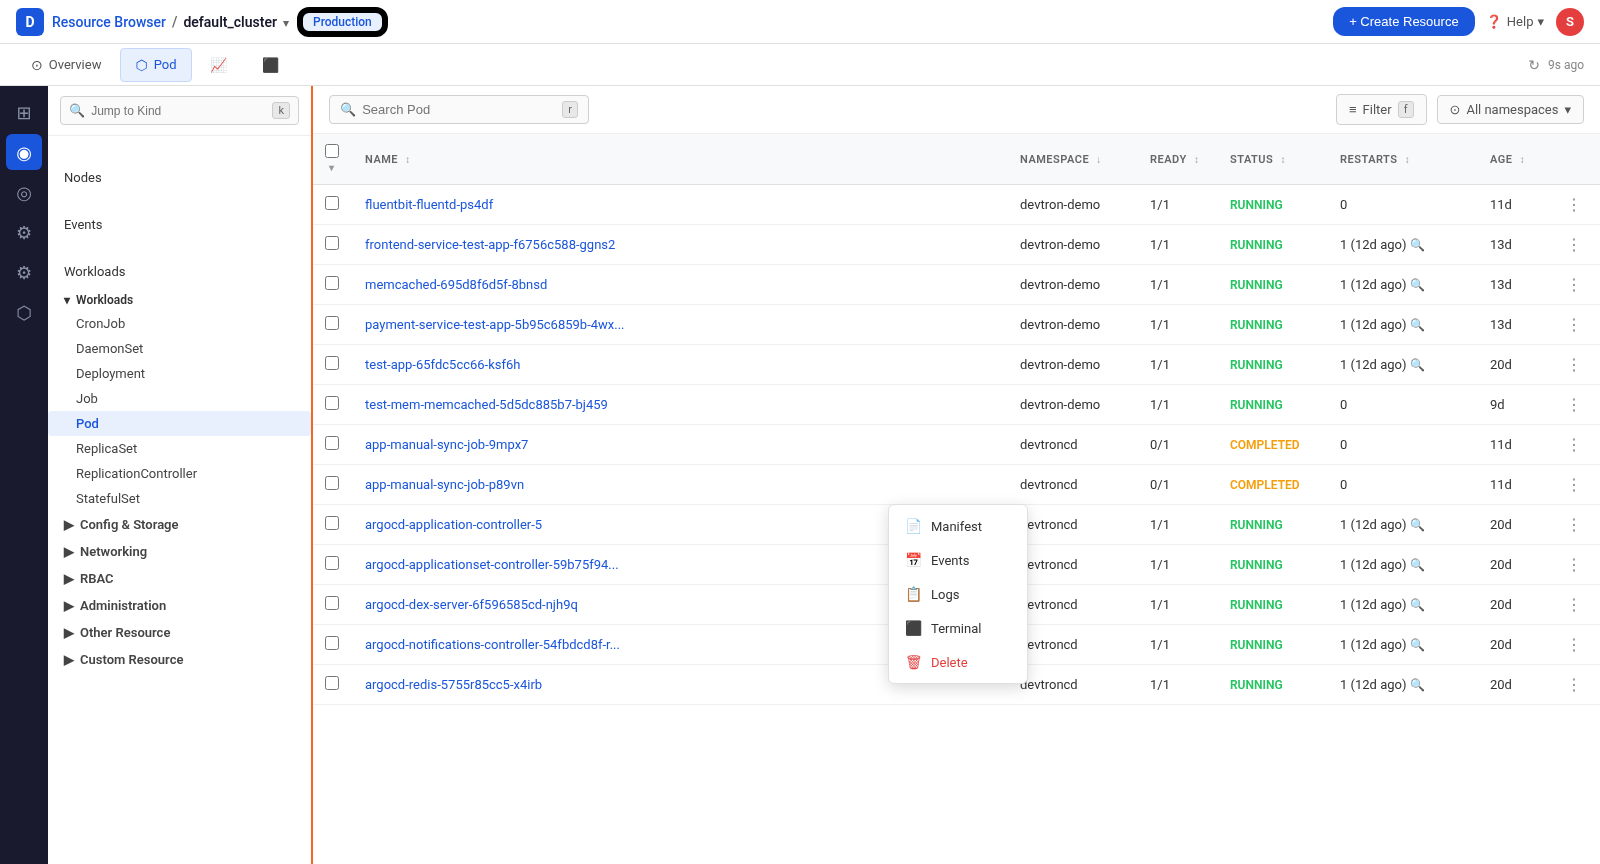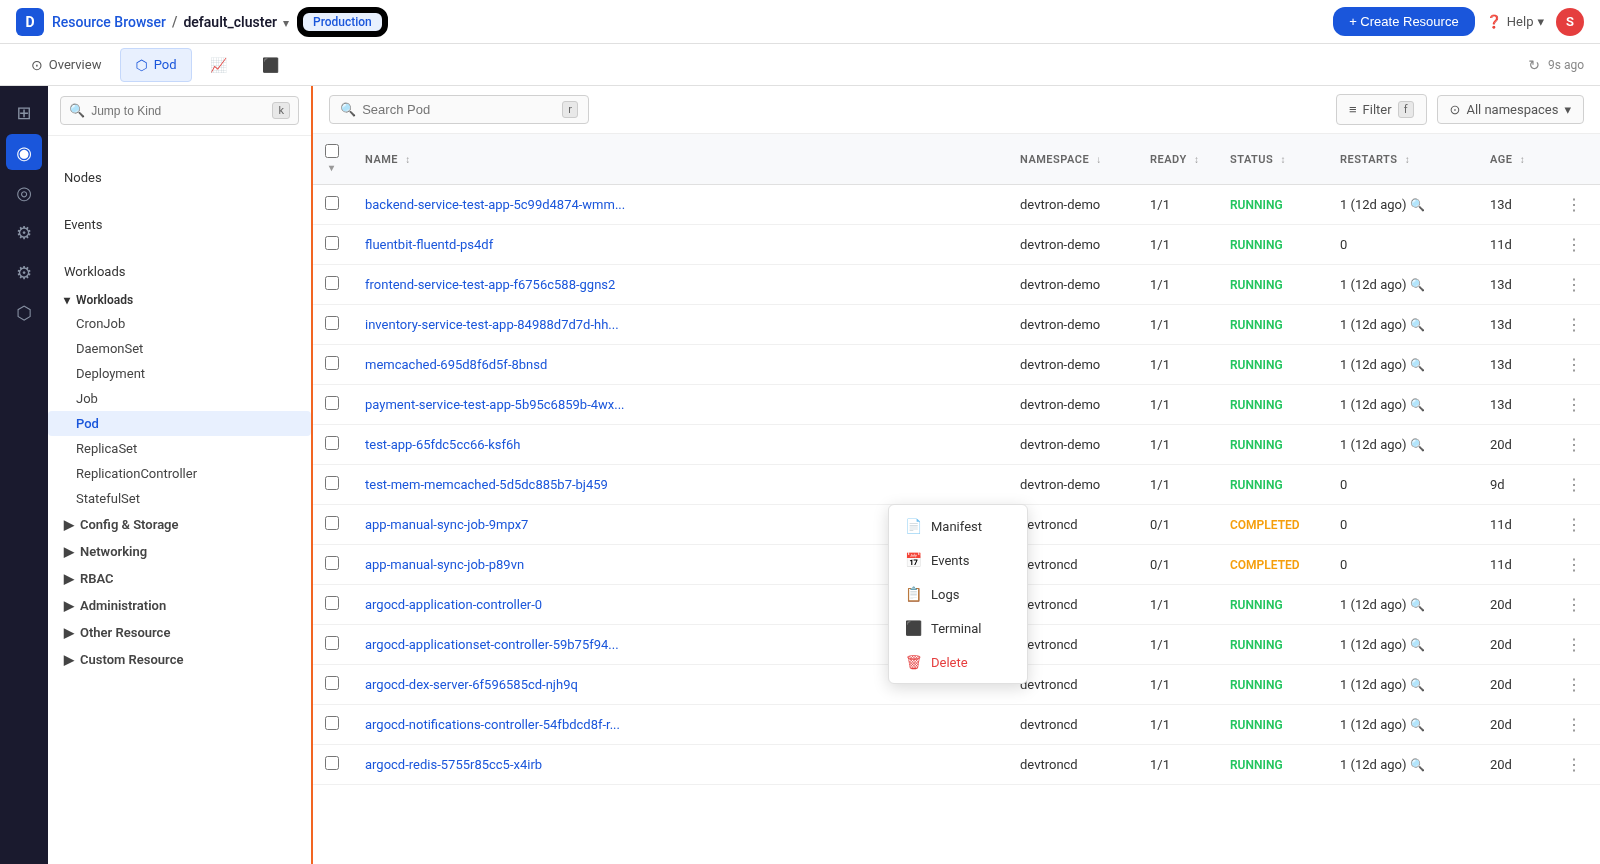--- a/index.html
+++ b/index.html
@@ -292,226 +292,186 @@
             <th class="col-name">NAME <span class="sort-icon">↕</span></th>
             <th class="col-ns">NAMESPACE <span class="sort-icon">↓</span></th>
             <th class="col-ready">READY <span class="sort-icon">↕</span></th>
             <th class="col-status">STATUS <span class="sort-icon">↕</span></th>
             <th class="col-restarts">RESTARTS <span class="sort-icon">↕</span></th>
             <th class="col-age">AGE <span class="sort-icon">↕</span></th>
             <th class="col-menu"></th>
           </tr>
         </thead>
         <tbody id="pod-tbody">
-        <tr>
-      <td class="col-checkbox">
-        <input type="checkbox" style="">
-      </td>
-      <td class="col-name">
-        <a class="pod-link">backend-service-test-app-5c99d4874-wmm...</a>
+            <tr>
+      <td class="col-checkbox">
+        <input type="checkbox" style="">
+      </td>
+      <td class="col-name">
+        <a class="pod-link">fluentbit-fluentd-ps4df</a>
       </td>
       <td class="col-ns">devtron-demo</td>
       <td class="col-ready">1/1</td>
       <td class="col-status">
         <span class="status-running">RUNNING</span>
       </td>
       <td class="col-restarts">
+        0
+      </td>
+      <td class="col-age">11d</td>
+      <td class="col-menu">
+        <span class="menu-dots">⋮</span>
+      </td>
+    </tr>
+            <tr>
+      <td class="col-checkbox">
+        <input type="checkbox" style="">
+      </td>
+      <td class="col-name">
+        <a class="pod-link">frontend-service-test-app-f6756c588-ggns2</a>
+      </td>
+      <td class="col-ns">devtron-demo</td>
+      <td class="col-ready">1/1</td>
+      <td class="col-status">
+        <span class="status-running">RUNNING</span>
+      </td>
+      <td class="col-restarts">
         1 (12d ago)<span class="restart-search">🔍</span>
       </td>
       <td class="col-age">13d</td>
       <td class="col-menu">
         <span class="menu-dots">⋮</span>
       </td>
     </tr>
             <tr>
       <td class="col-checkbox">
         <input type="checkbox" style="">
       </td>
       <td class="col-name">
-        <a class="pod-link">fluentbit-fluentd-ps4df</a>
+        <a class="pod-link">memcached-695d8f6d5f-8bnsd</a>
       </td>
       <td class="col-ns">devtron-demo</td>
       <td class="col-ready">1/1</td>
       <td class="col-status">
         <span class="status-running">RUNNING</span>
       </td>
       <td class="col-restarts">
+        1 (12d ago)<span class="restart-search">🔍</span>
+      </td>
+      <td class="col-age">13d</td>
+      <td class="col-menu">
+        <span class="menu-dots">⋮</span>
+      </td>
+    </tr>
+            <tr>
+      <td class="col-checkbox">
+        <input type="checkbox" style="">
+      </td>
+      <td class="col-name">
+        <a class="pod-link">payment-service-test-app-5b95c6859b-4wx...</a>
+      </td>
+      <td class="col-ns">devtron-demo</td>
+      <td class="col-ready">1/1</td>
+      <td class="col-status">
+        <span class="status-running">RUNNING</span>
+      </td>
+      <td class="col-restarts">
+        1 (12d ago)<span class="restart-search">🔍</span>
+      </td>
+      <td class="col-age">13d</td>
+      <td class="col-menu">
+        <span class="menu-dots">⋮</span>
+      </td>
+    </tr>
+            <tr>
+      <td class="col-checkbox">
+        <input type="checkbox" style="">
+      </td>
+      <td class="col-name">
+        <a class="pod-link">test-app-65fdc5cc66-ksf6h</a>
+      </td>
+      <td class="col-ns">devtron-demo</td>
+      <td class="col-ready">1/1</td>
+      <td class="col-status">
+        <span class="status-running">RUNNING</span>
+      </td>
+      <td class="col-restarts">
+        1 (12d ago)<span class="restart-search">🔍</span>
+      </td>
+      <td class="col-age">20d</td>
+      <td class="col-menu">
+        <span class="menu-dots">⋮</span>
+      </td>
+    </tr>
+            <tr>
+      <td class="col-checkbox">
+        <input type="checkbox" style="">
+      </td>
+      <td class="col-name">
+        <a class="pod-link">test-mem-memcached-5d5dc885b7-bj459</a>
+      </td>
+      <td class="col-ns">devtron-demo</td>
+      <td class="col-ready">1/1</td>
+      <td class="col-status">
+        <span class="status-running">RUNNING</span>
+      </td>
+      <td class="col-restarts">
         0
       </td>
+      <td class="col-age">9d</td>
+      <td class="col-menu">
+        <span class="menu-dots">⋮</span>
+      </td>
+    </tr>
+            <tr>
+      <td class="col-checkbox">
+        <input type="checkbox" style="">
+      </td>
+      <td class="col-name">
+        <a class="pod-link">app-manual-sync-job-9mpx7</a>
+      </td>
+      <td class="col-ns">devtroncd</td>
+      <td class="col-ready">0/1</td>
+      <td class="col-status">
+        <span class="status-completed">COMPLETED</span>
+      </td>
+      <td class="col-restarts">
+        0
+      </td>
       <td class="col-age">11d</td>
       <td class="col-menu">
         <span class="menu-dots">⋮</span>
       </td>
     </tr>
             <tr>
       <td class="col-checkbox">
         <input type="checkbox" style="">
       </td>
       <td class="col-name">
-        <a class="pod-link">frontend-service-test-app-f6756c588-ggns2</a>
-      </td>
-      <td class="col-ns">devtron-demo</td>
-      <td class="col-ready">1/1</td>
-      <td class="col-status">
-        <span class="status-running">RUNNING</span>
-      </td>
-      <td class="col-restarts">
-        1 (12d ago)<span class="restart-search">🔍</span>
-      </td>
-      <td class="col-age">13d</td>
-      <td class="col-menu">
-        <span class="menu-dots">⋮</span>
-      </td>
-    </tr>
-            <tr>
-      <td class="col-checkbox">
-        <input type="checkbox" style="">
-      </td>
-      <td class="col-name">
-        <a class="pod-link">inventory-service-test-app-84988d7d7d-hh...</a>
-      </td>
-      <td class="col-ns">devtron-demo</td>
-      <td class="col-ready">1/1</td>
-      <td class="col-status">
-        <span class="status-running">RUNNING</span>
-      </td>
-      <td class="col-restarts">
-        1 (12d ago)<span class="restart-search">🔍</span>
-      </td>
-      <td class="col-age">13d</td>
-      <td class="col-menu">
-        <span class="menu-dots">⋮</span>
-      </td>
-    </tr>
-            <tr>
-      <td class="col-checkbox">
-        <input type="checkbox" style="">
-      </td>
-      <td class="col-name">
-        <a class="pod-link">memcached-695d8f6d5f-8bnsd</a>
-      </td>
-      <td class="col-ns">devtron-demo</td>
-      <td class="col-ready">1/1</td>
-      <td class="col-status">
-        <span class="status-running">RUNNING</span>
-      </td>
-      <td class="col-restarts">
-        1 (12d ago)<span class="restart-search">🔍</span>
-      </td>
-      <td class="col-age">13d</td>
-      <td class="col-menu">
-        <span class="menu-dots">⋮</span>
-      </td>
-    </tr>
-            <tr>
-      <td class="col-checkbox">
-        <input type="checkbox" style="">
-      </td>
-      <td class="col-name">
-        <a class="pod-link">payment-service-test-app-5b95c6859b-4wx...</a>
-      </td>
-      <td class="col-ns">devtron-demo</td>
-      <td class="col-ready">1/1</td>
-      <td class="col-status">
-        <span class="status-running">RUNNING</span>
-      </td>
-      <td class="col-restarts">
-        1 (12d ago)<span class="restart-search">🔍</span>
-      </td>
-      <td class="col-age">13d</td>
-      <td class="col-menu">
-        <span class="menu-dots">⋮</span>
-      </td>
-    </tr>
-            <tr>
-      <td class="col-checkbox">
-        <input type="checkbox" style="">
-      </td>
-      <td class="col-name">
-        <a class="pod-link">test-app-65fdc5cc66-ksf6h</a>
-      </td>
-      <td class="col-ns">devtron-demo</td>
-      <td class="col-ready">1/1</td>
-      <td class="col-status">
-        <span class="status-running">RUNNING</span>
-      </td>
-      <td class="col-restarts">
-        1 (12d ago)<span class="restart-search">🔍</span>
-      </td>
-      <td class="col-age">20d</td>
-      <td class="col-menu">
-        <span class="menu-dots">⋮</span>
-      </td>
-    </tr>
-            <tr>
-      <td class="col-checkbox">
-        <input type="checkbox" style="">
-      </td>
-      <td class="col-name">
-        <a class="pod-link">test-mem-memcached-5d5dc885b7-bj459</a>
-      </td>
-      <td class="col-ns">devtron-demo</td>
-      <td class="col-ready">1/1</td>
-      <td class="col-status">
-        <span class="status-running">RUNNING</span>
+        <a class="pod-link">app-manual-sync-job-p89vn</a>
+      </td>
+      <td class="col-ns">devtroncd</td>
+      <td class="col-ready">0/1</td>
+      <td class="col-status">
+        <span class="status-completed">COMPLETED</span>
       </td>
       <td class="col-restarts">
         0
       </td>
-      <td class="col-age">9d</td>
-      <td class="col-menu">
-        <span class="menu-dots">⋮</span>
-      </td>
-    </tr>
-            <tr>
-      <td class="col-checkbox">
-        <input type="checkbox" style="">
-      </td>
-      <td class="col-name">
-        <a class="pod-link">app-manual-sync-job-9mpx7</a>
-      </td>
-      <td class="col-ns">devtroncd</td>
-      <td class="col-ready">0/1</td>
-      <td class="col-status">
-        <span class="status-completed">COMPLETED</span>
-      </td>
-      <td class="col-restarts">
-        0
-      </td>
       <td class="col-age">11d</td>
       <td class="col-menu">
         <span class="menu-dots">⋮</span>
       </td>
     </tr>
             <tr>
       <td class="col-checkbox">
         <input type="checkbox" style="">
       </td>
       <td class="col-name">
-        <a class="pod-link">app-manual-sync-job-p89vn</a>
-      </td>
-      <td class="col-ns">devtroncd</td>
-      <td class="col-ready">0/1</td>
-      <td class="col-status">
-        <span class="status-completed">COMPLETED</span>
-      </td>
-      <td class="col-restarts">
-        0
-      </td>
-      <td class="col-age">11d</td>
-      <td class="col-menu">
-        <span class="menu-dots">⋮</span>
-      </td>
-    </tr>
-            <tr>
-      <td class="col-checkbox">
-        <input type="checkbox" style="">
-      </td>
-      <td class="col-name">
-        <a class="pod-link">argocd-application-controller-0</a>
+        <a class="pod-link">argocd-application-controller-5</a>
       </td>
       <td class="col-ns">devtroncd</td>
       <td class="col-ready">1/1</td>
       <td class="col-status">
         <span class="status-running">RUNNING</span>
       </td>
       <td class="col-restarts">
         1 (12d ago)<span class="restart-search">🔍</span>
       </td>
       <td class="col-age">20d</td>

